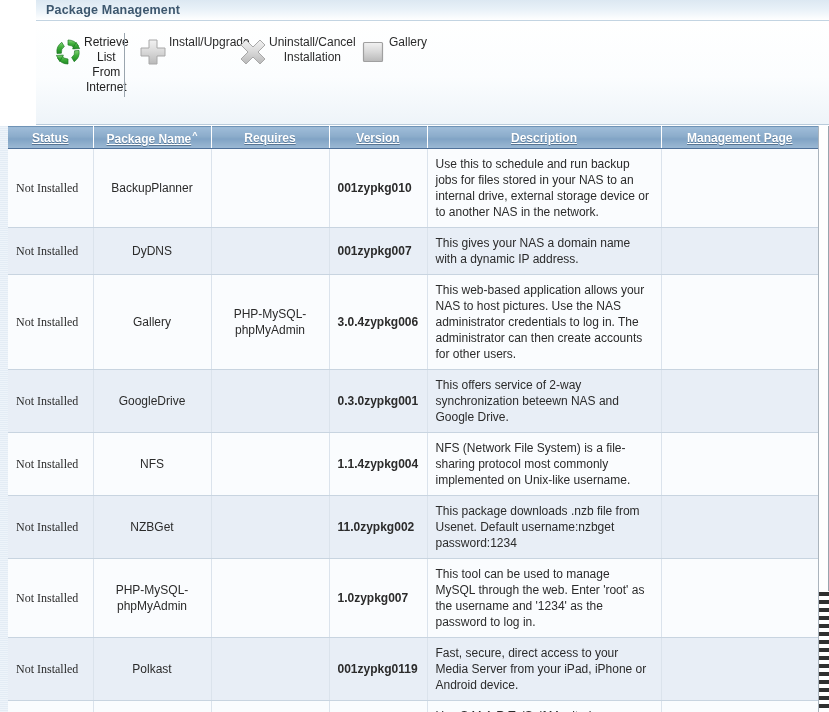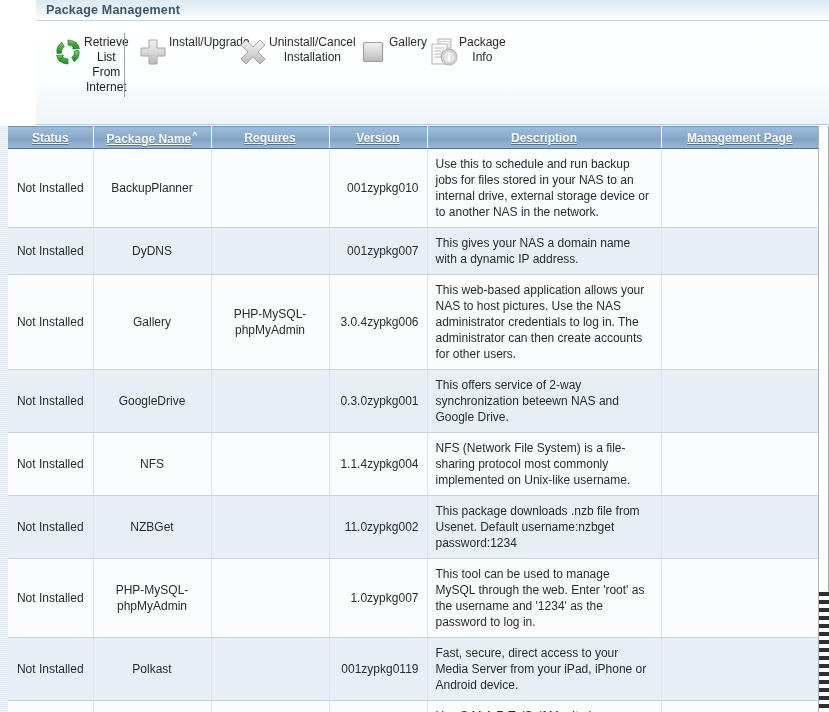--- a/index.html
+++ b/index.html
@@ -147,24 +147,24 @@
     vertical-align: middle;
     font-size: 12px;
     color: #2b2b2b;
     line-height: 16px;
     box-sizing: border-box;
   }
   table.pkg td:last-child { border-right: none; }
   tr.odd td  { background: #fafcfe; }
   tr.even td { background: #e8eef6; }
 
-  .c-status { text-align: center; }
+  .c-status { text-align: left; font-family: Liberation Serif, serif; }
   .c-name   { text-align: center; margin-top: 12px; }
   .c-req    { text-align: center; }
-  .c-ver    { text-align: right; }
+  .c-ver    { text-align: left; font-weight: bold; }
   .c-desc   { text-align: left; }
   .c-mgmt   { text-align: center; }
 
   
   .vscroll {
     position: absolute;
     right: 0;
     top: 126px;
     width: 11px;
     height: 586px;
@@ -257,41 +257,20 @@
 
     <div class="tb-btn disabled" style="width:70px;">
       <span class="ico">
         <svg width="32" height="32" viewBox="0 0 32 32">
           <rect x="6.5" y="6.5" width="19" height="19" rx="1" fill="url(#gry1)" stroke="#a0a0a0" stroke-width="1.2"></rect>
         </svg>
       </span>
       <span class="lbl">Gallery</span>
     </div>
 
-    <div class="tb-btn disabled" style="width:66px;">
-      <span class="ico">
-        <svg width="32" height="32" viewBox="0 0 32 32">
-          <rect x="11" y="3" width="13" height="9" fill="#f4f4f4" stroke="#b5b5b5" stroke-width="1"></rect>
-          <rect x="13" y="5.5" width="9" height="4" fill="#ffffff" stroke="#c9c9c9" stroke-width=".7"></rect>
-          <rect x="5" y="8" width="15" height="20" fill="#fbfbfb" stroke="#b5b5b5" stroke-width="1"></rect>
-          <g stroke="#bcbcbc" stroke-width="1">
-            <line x1="7.5" y1="12" x2="17.5" y2="12"></line>
-            <line x1="7.5" y1="15" x2="17.5" y2="15"></line>
-            <line x1="7.5" y1="18" x2="17.5" y2="18"></line>
-            <line x1="7.5" y1="21" x2="14.5" y2="21"></line>
-          </g>
-          <circle cx="22" cy="21" r="8" fill="#d2d2d2" stroke="#b0b0b0" stroke-width="1"></circle>
-          <circle cx="22" cy="21" r="6" fill="#e6e6e6" stroke="#c2c2c2" stroke-width=".6"></circle>
-          <circle cx="22" cy="17.4" r="1.2" fill="#ffffff"></circle>
-          <rect x="20.9" y="19.3" width="2.2" height="6" rx="1" fill="#ffffff"></rect>
-        </svg>
-      </span>
-      <span class="lbl">Package
-Info</span>
-    </div>
 
   </div>
 
   <div class="table-wrap">
     <div class="lmargin"></div>
     <table class="pkg">
       <colgroup>
         <col style="width:85px">
         <col style="width:118px">
         <col style="width:118px">

